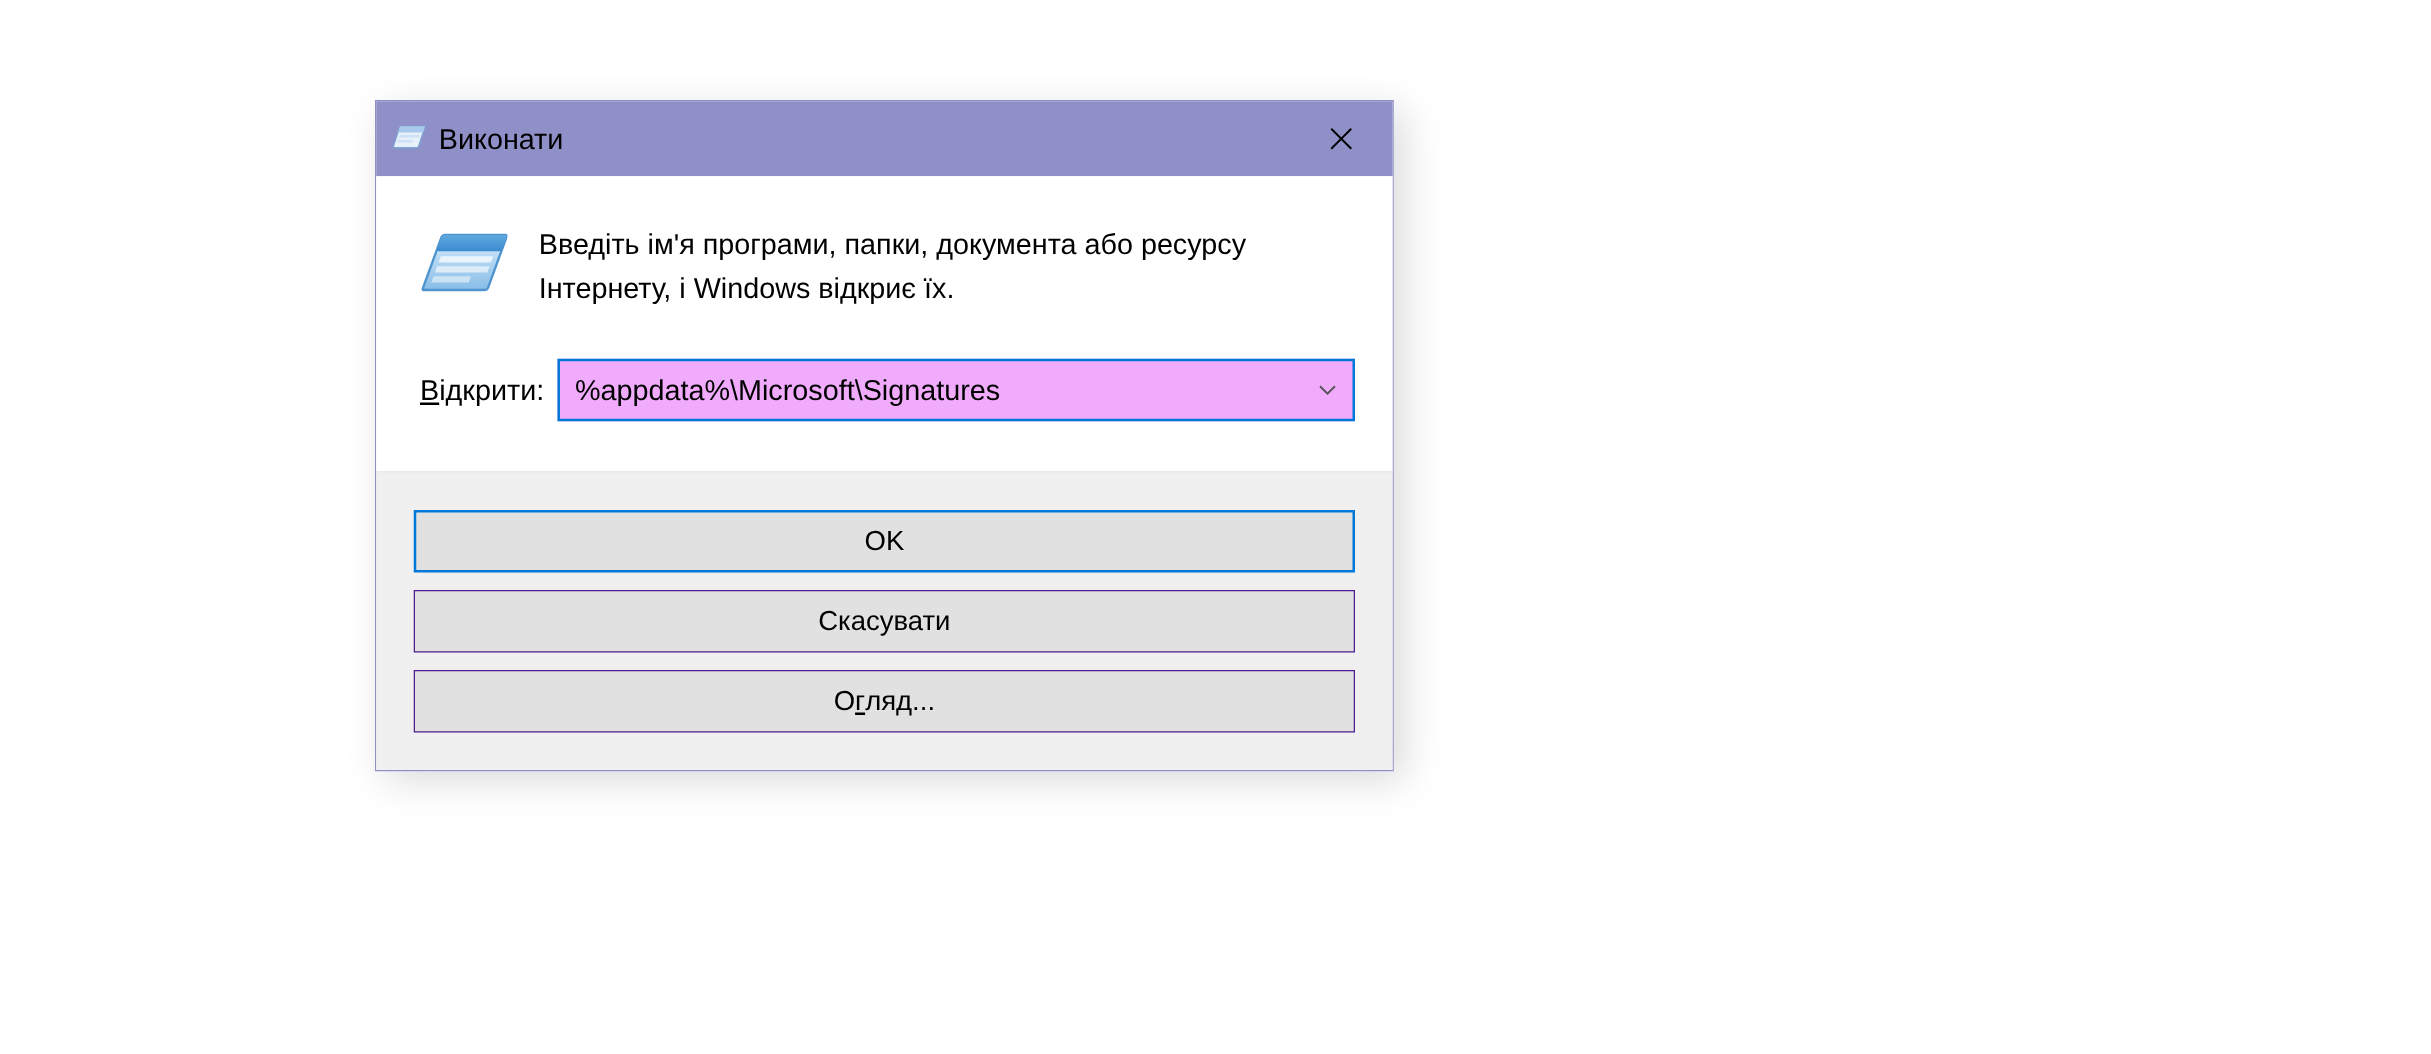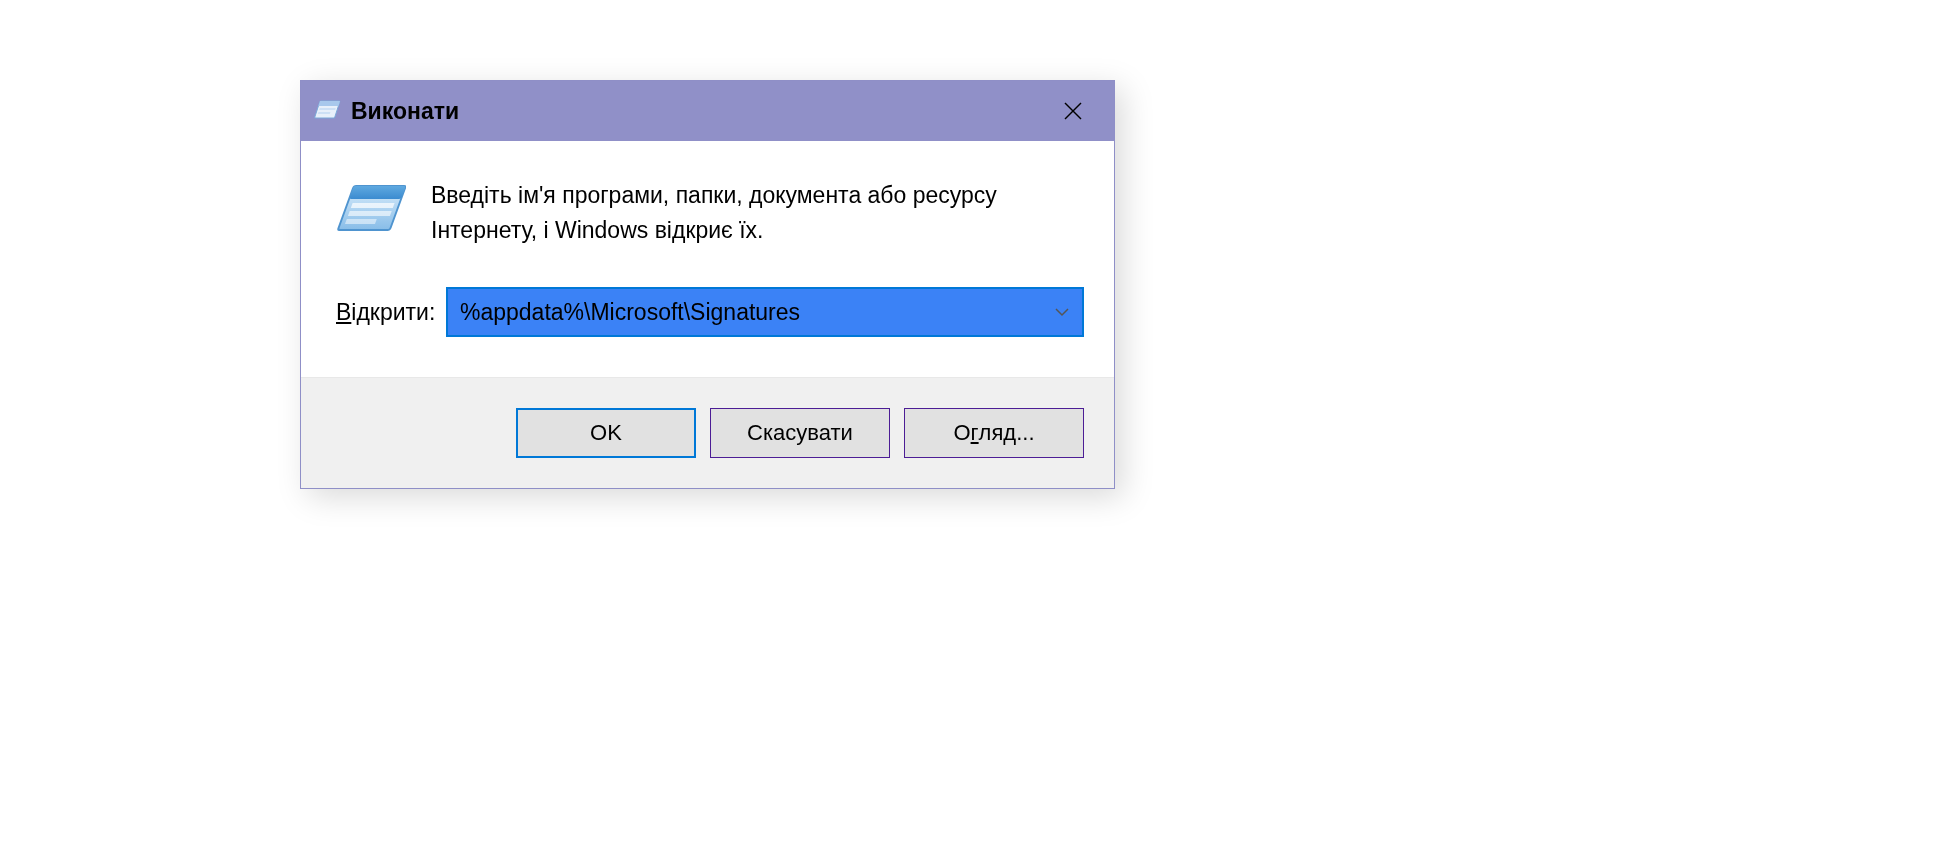--- a/index.html
+++ b/index.html
@@ -37,41 +37,41 @@
       gap: 10px;
     }
     .run-icon-small {
       width: 28px;
       height: 26px;
       flex-shrink: 0;
     }
     .title-text {
       font-size: 23px;
       color: #000000;
-      font-weight: 700;
+      font-weight: 400;
     }
     .close-btn {
       width: 70px;
       height: 50px;
       display: flex;
       align-items: center;
       justify-content: center;
       cursor: pointer;
     }
     .close-btn svg {
       width: 20px;
       height: 20px;
     }
     .content {
       padding: 35px 30px 30px 30px;
       background: #ffffff;
     }
     .info-row {
       display: flex;
-      align-items: flex-start;
+      align-items: flex-end;
       gap: 25px;
       margin-bottom: 40px;
     }
     .run-icon-large {
       width: 70px;
       height: 65px;
       flex-shrink: 0;
       margin-top: 4px;
       margin-left: 5px;
     }
@@ -96,21 +96,21 @@
     }
     .open-label .underline {
       text-decoration: underline;
     }
     .combobox {
       flex: 1;
       display: flex;
       align-items: center;
       border: 2px solid #0078d7;
       height: 50px;
-      background: #3b82f6;
+      background: #f0abfc;
       position: relative;
     }
     .combobox input {
       flex: 1;
       border: none;
       outline: none;
       font-size: 23px;
       font-family: "Segoe UI", Tahoma, sans-serif;
       padding: 0 12px;
       height: 100%;
@@ -128,20 +128,21 @@
       width: 16px;
       height: 10px;
     }
     .button-row {
       background: #f0f0f0;
       border-top: 1px solid #e8e8e8;
       padding: 30px 30px 30px 30px;
       display: flex;
       justify-content: flex-end;
       gap: 14px;
+      flex-direction: column;
     }
     .btn {
       min-width: 180px;
       height: 50px;
       font-size: 22px;
       font-family: "Segoe UI", Tahoma, sans-serif;
       background: #e1e1e1;
       border: 1px solid #4c1d95;
       cursor: pointer;
       display: flex;

